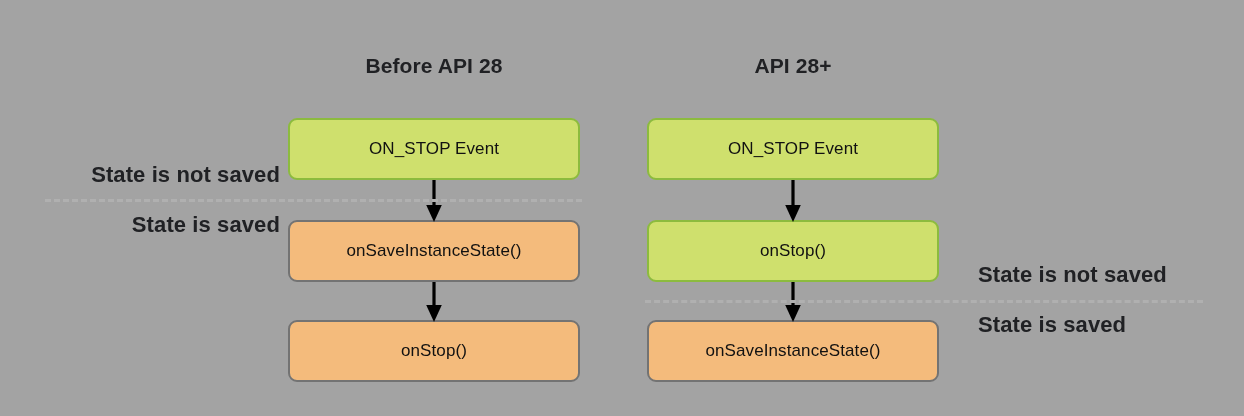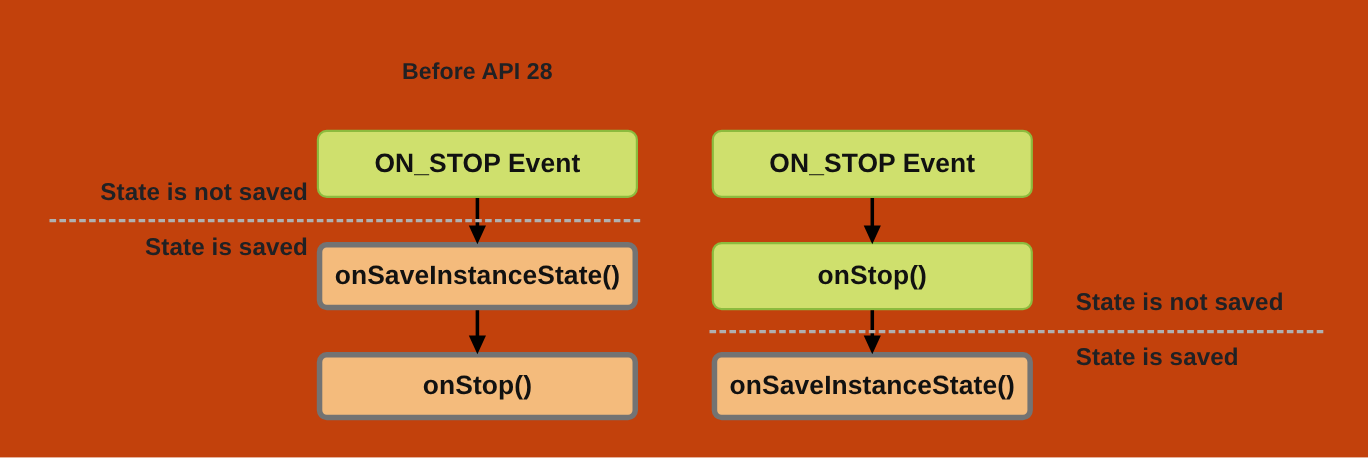--- a/index.html
+++ b/index.html
@@ -8,21 +8,21 @@
     background: #ffffff;
   }
   body {
     font-family: "Liberation Sans", sans-serif;
     color: #1a1a1a;
   }
   #canvas {
     position: relative;
     width: 1244px;
     height: 416px;
-    background: #c2410c;
+    background: #a3a3a3;
     overflow: hidden;
   }
 
   
   .col-title {
     position: absolute;
     font-size: 21px;
     font-weight: 700;
     color: #202124;
     text-align: center;
@@ -33,33 +33,33 @@
   #title-right { left: 647px; top: 54px; width: 292px; }
 
   
   .box {
     position: absolute;
     box-sizing: border-box;
     border-radius: 9px;
     display: flex;
     align-items: center;
     justify-content: center;
-    font-size: 24px;
-    font-weight: 700;
+    font-size: 17px;
+    font-weight: 400;
     color: #111111;
     white-space: nowrap;
     letter-spacing: 0.1px;
   }
   .box.green {
     background: #cfe06d;
     border: 2px solid #8cbb3e;
   }
   .box.orange {
     background: #f4bb7c;
-    border: 5px solid #737373;
+    border: 2px solid #737373;
   }
 
   
   #box-l1 { left: 288px; top: 118px; width: 292px; height: 62px; }
   #box-l2 { left: 288px; top: 220px; width: 292px; height: 62px; }
   #box-l3 { left: 288px; top: 320px; width: 292px; height: 62px; }
   
   #box-r1 { left: 647px; top: 118px; width: 292px; height: 62px; }
   #box-r2 { left: 647px; top: 220px; width: 292px; height: 62px; }
   #box-r3 { left: 647px; top: 320px; width: 292px; height: 62px; }
@@ -101,20 +101,21 @@
   #note-r-not { left: 978px; top: 262px; width: 250px; }
   #note-r-yes { left: 978px; top: 312px; width: 250px; }
 </style>
 </head>
 <body>
 
 <div id="canvas">
 
   <div class="col-title" id="title-left">Before API 28</div>
 
+  <div class="col-title" id="title-right">API 28+</div>
 
   <div class="box green" id="box-l1">ON_STOP Event</div>
 
   <div class="box orange" id="box-l2">onSaveInstanceState()</div>
 
   <div class="box orange" id="box-l3">onStop()</div>
 
   <div class="box green" id="box-r1">ON_STOP Event</div>
 
   <div class="box green" id="box-r2">onStop()</div>

